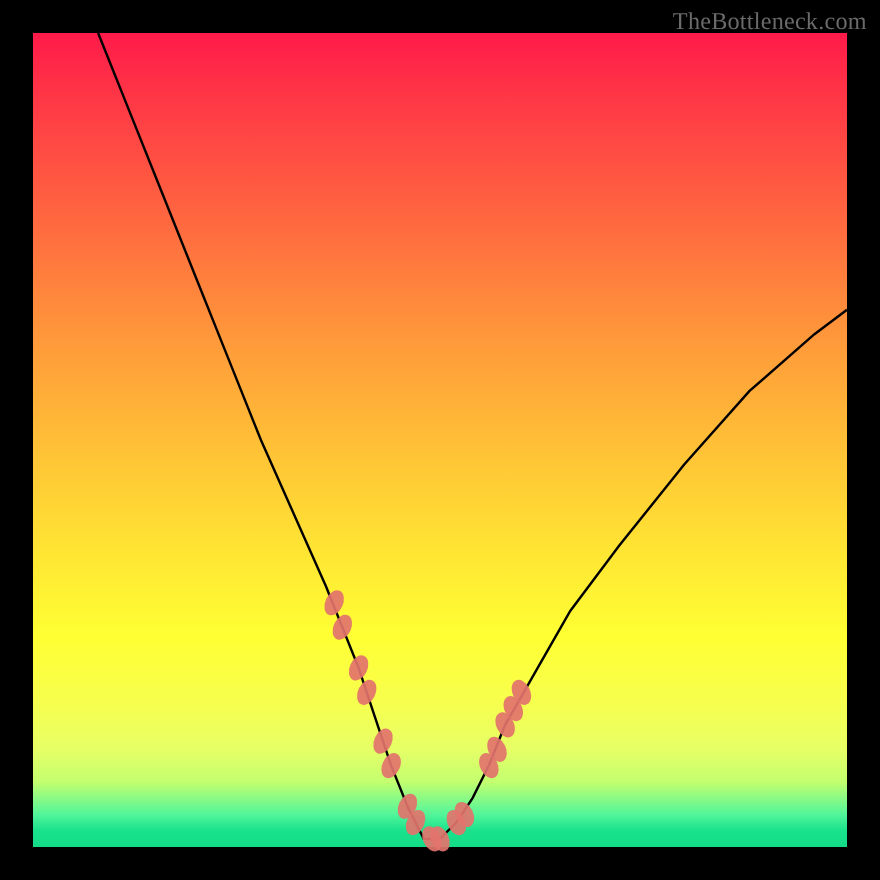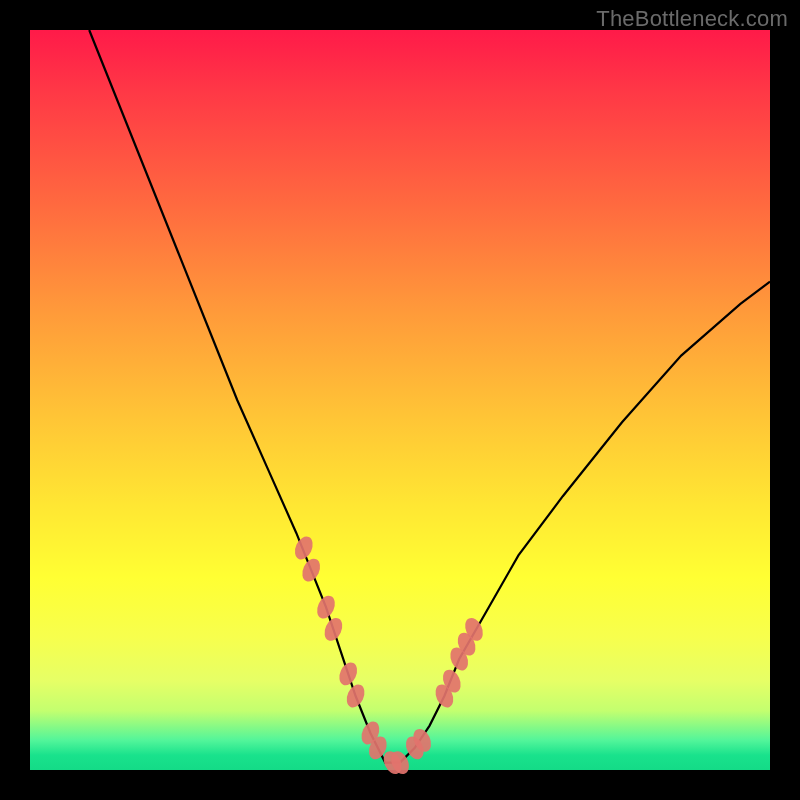--- a/index.html
+++ b/index.html
@@ -11,20 +11,21 @@
     background: #000;
     font-family: Arial, Helvetica, sans-serif;
   }
   .frame {
     position: absolute;
     left: 0;
     top: 0;
     width: 800px;
     height: 688px;
     background: #000;
+    font-family: Liberation Serif, serif;
   }
   .plot {
     position: absolute;
     left: 30px;
     top: 30px;
     width: 740px;
     height: 740px;
     
     background: linear-gradient(
       to bottom,

